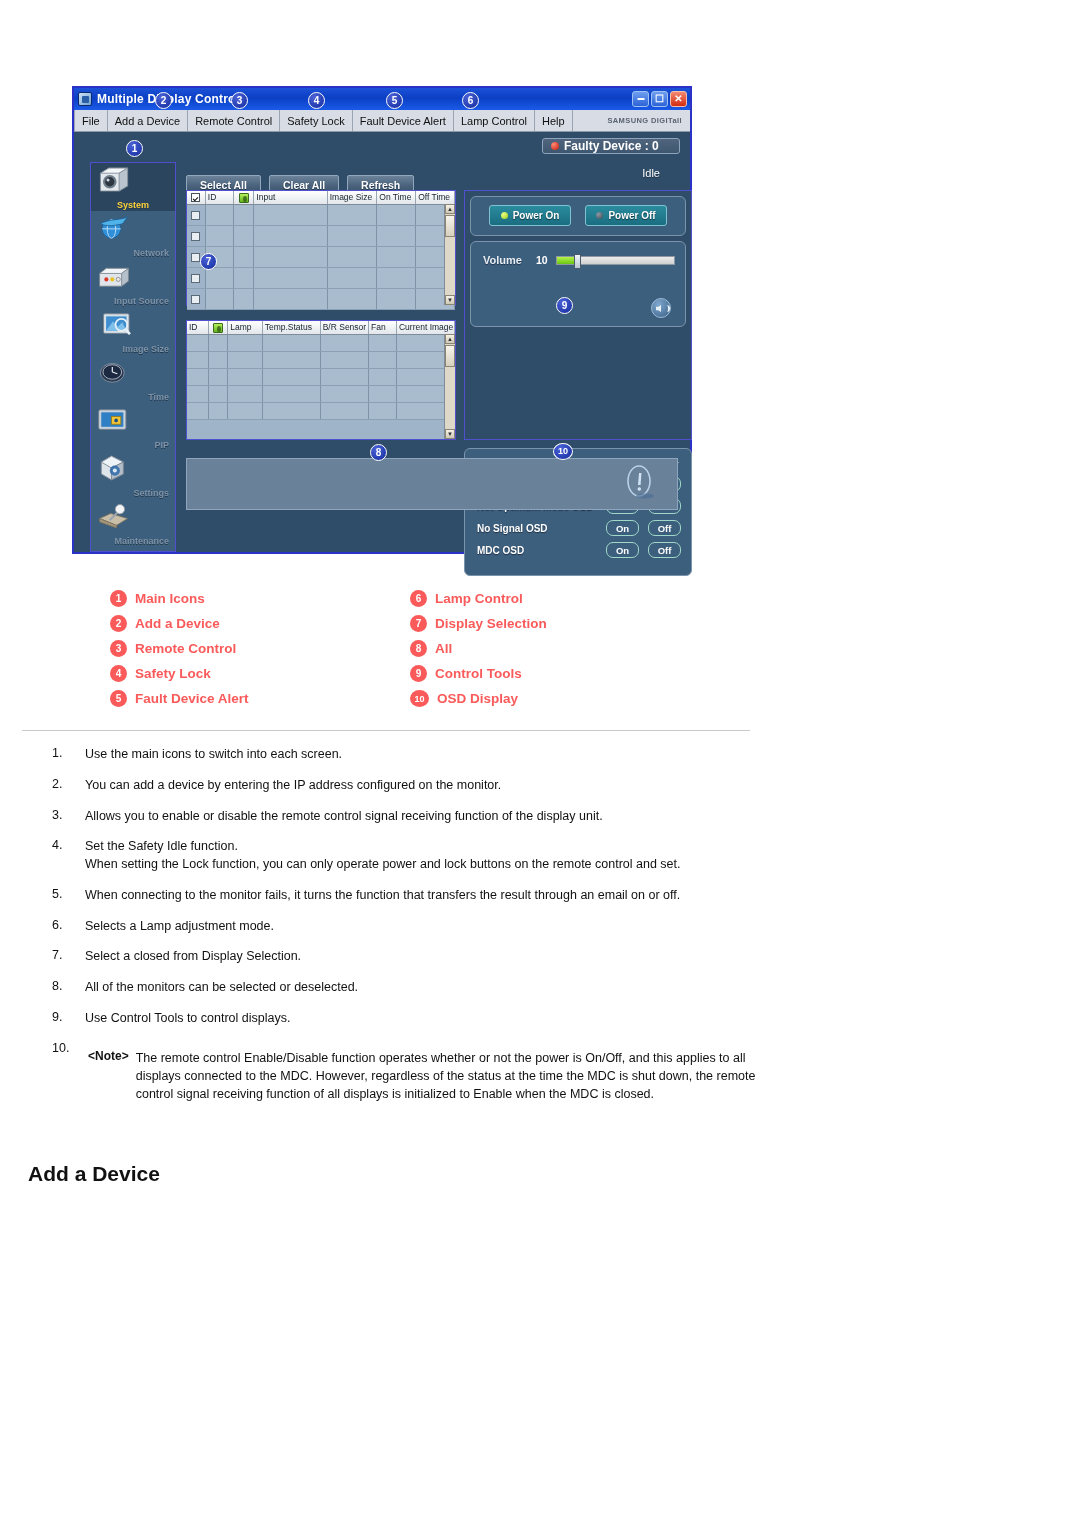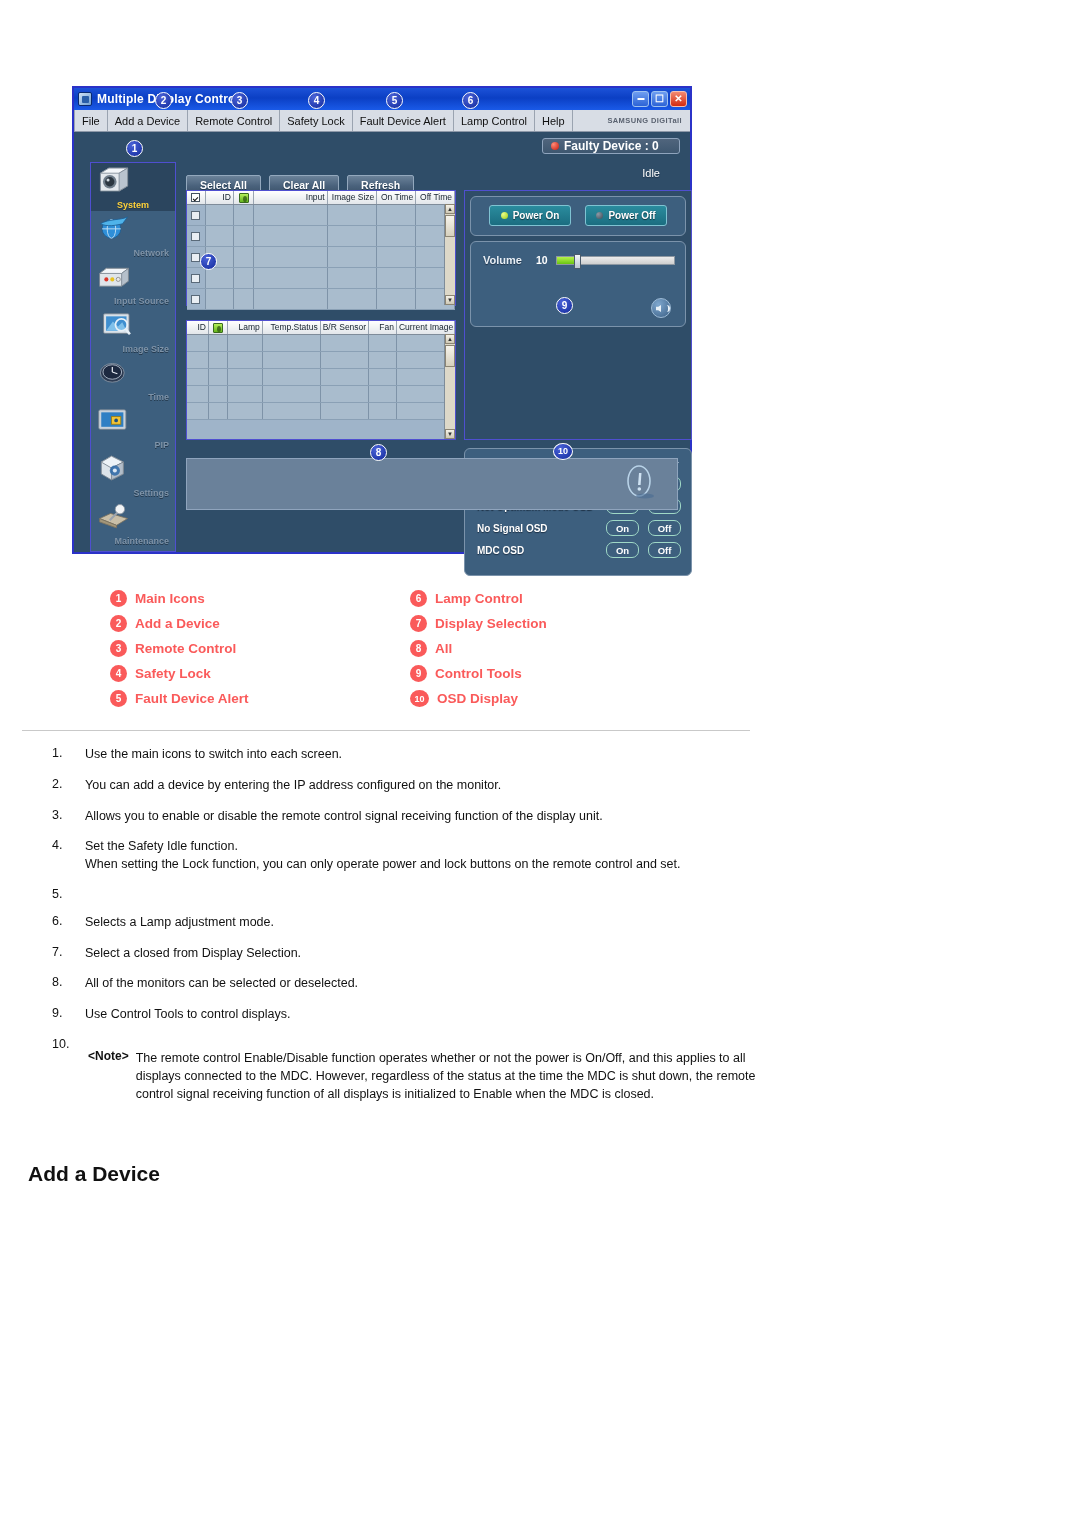--- a/index.html
+++ b/index.html
@@ -133,21 +133,21 @@
   .grid-wrap {
     position:absolute; background:#9fb4c9; border:1px solid #4f4fd0;
   }
   .grid1 { left:112px; top:58px; width:270px; height:116px; }
   .grid2 { left:112px; top:188px; width:270px; height:120px; }
   table.g { width:100%; border-collapse:collapse; table-layout:fixed; }
   table.g th {
     background: linear-gradient(180deg,#ffffff,#e2e6ea);
     border-right:1px solid #9aa5b2; border-bottom:1px solid #7f8c9a;
     font-size:8.5px; font-weight:normal; color:#16222e;
-    height:13px; padding:0 2px; text-align:right; white-space:nowrap;
+    height:13px; padding:0 2px; text-align:left; white-space:nowrap;
     overflow:hidden;
   }
   table.g th.ctr { text-align:center; padding:0; }
   table.g td {
     border-right:1px solid #7e93a8; border-bottom:1px solid #8aa0b5;
     height:17px; background:#a9bccd;
   }
   table.g td.chk { background:#9fb4c9; }
   .hchk {
     display:inline-block; width:9px;height:9px;background:#fff;
@@ -733,20 +733,21 @@
     </div>
     <div class="ins-row">
       <span class="ins-n">4.</span>
       <span class="ins-b">
         <span>Set the Safety Idle function.</span>
         <span class="ins-sub">When setting the Lock function, you can only operate power and lock buttons on the remote control and set.</span>
       </span>
     </div>
     <div class="ins-row">
       <span class="ins-n">5.</span>
+      <span class="ins-b">When connecting to the monitor fails, it turns the function that transfers the result through an email on or off.</span>
     </div>
     <div class="ins-row">
       <span class="ins-n">6.</span>
       <span class="ins-b">Selects a Lamp adjustment mode.</span>
     </div>
     <div class="ins-row">
       <span class="ins-n">7.</span>
       <span class="ins-b">Select a closed from Display Selection.</span>
     </div>
     <div class="ins-row">

